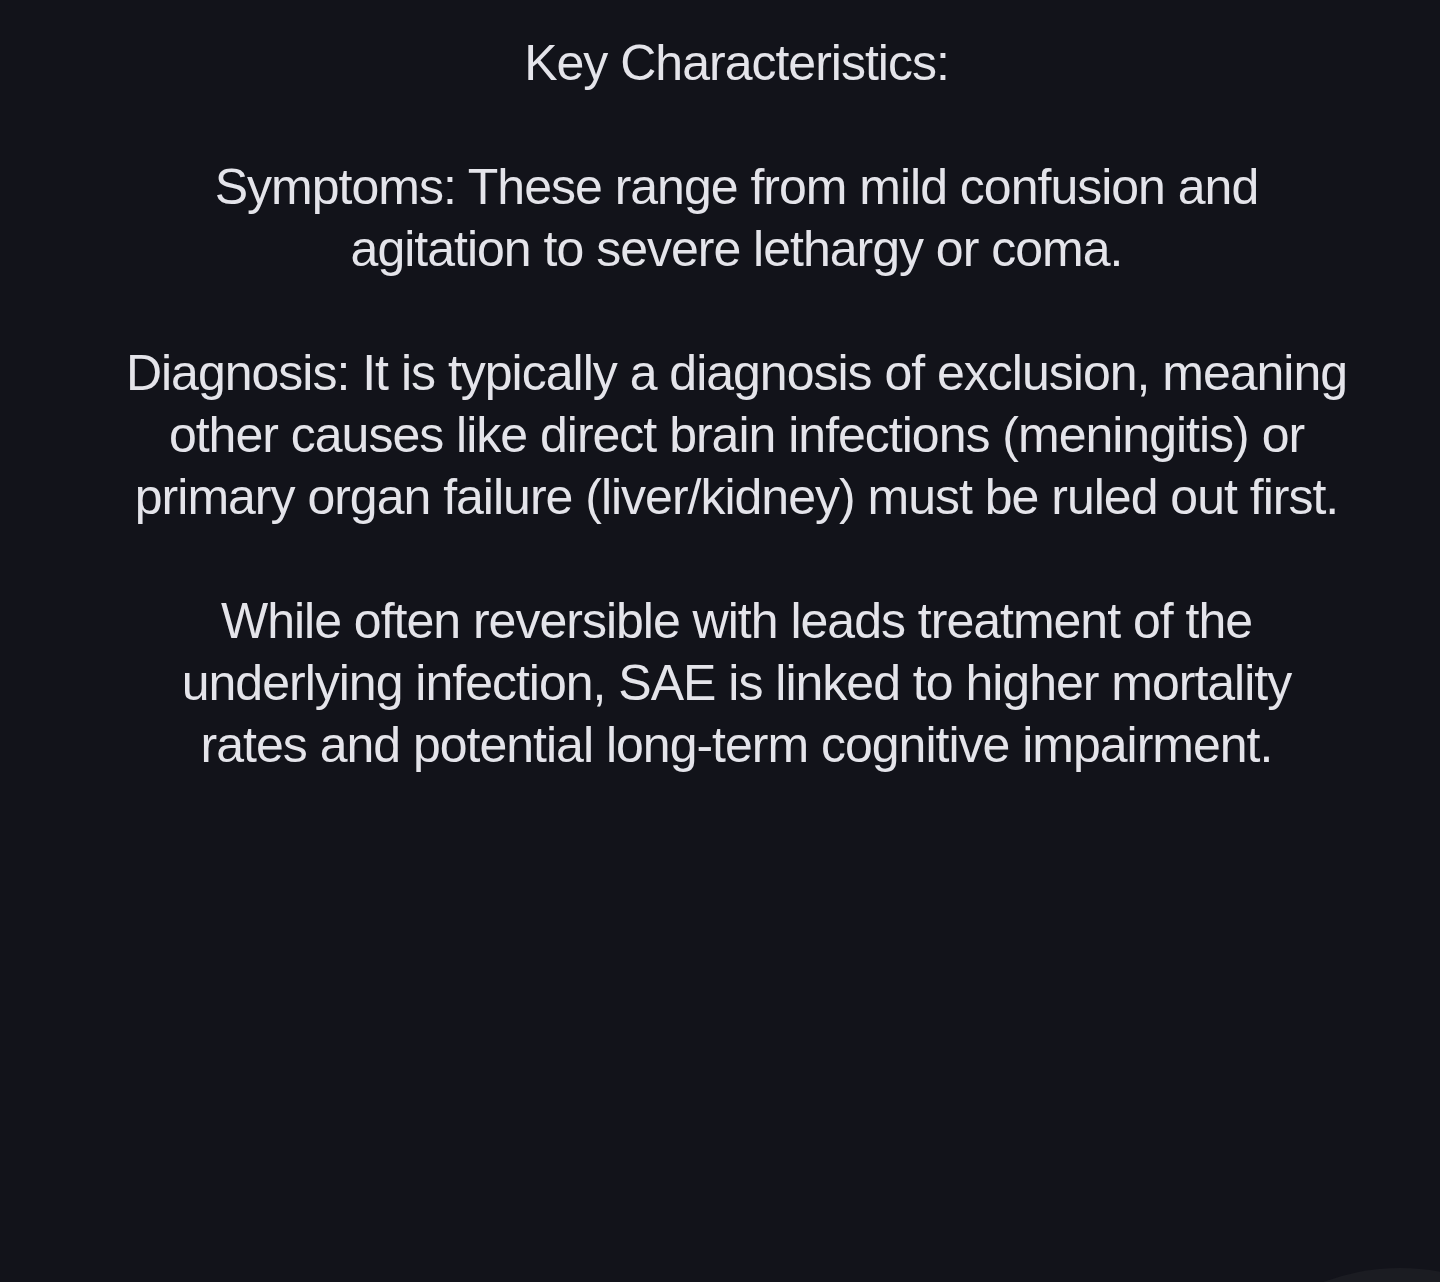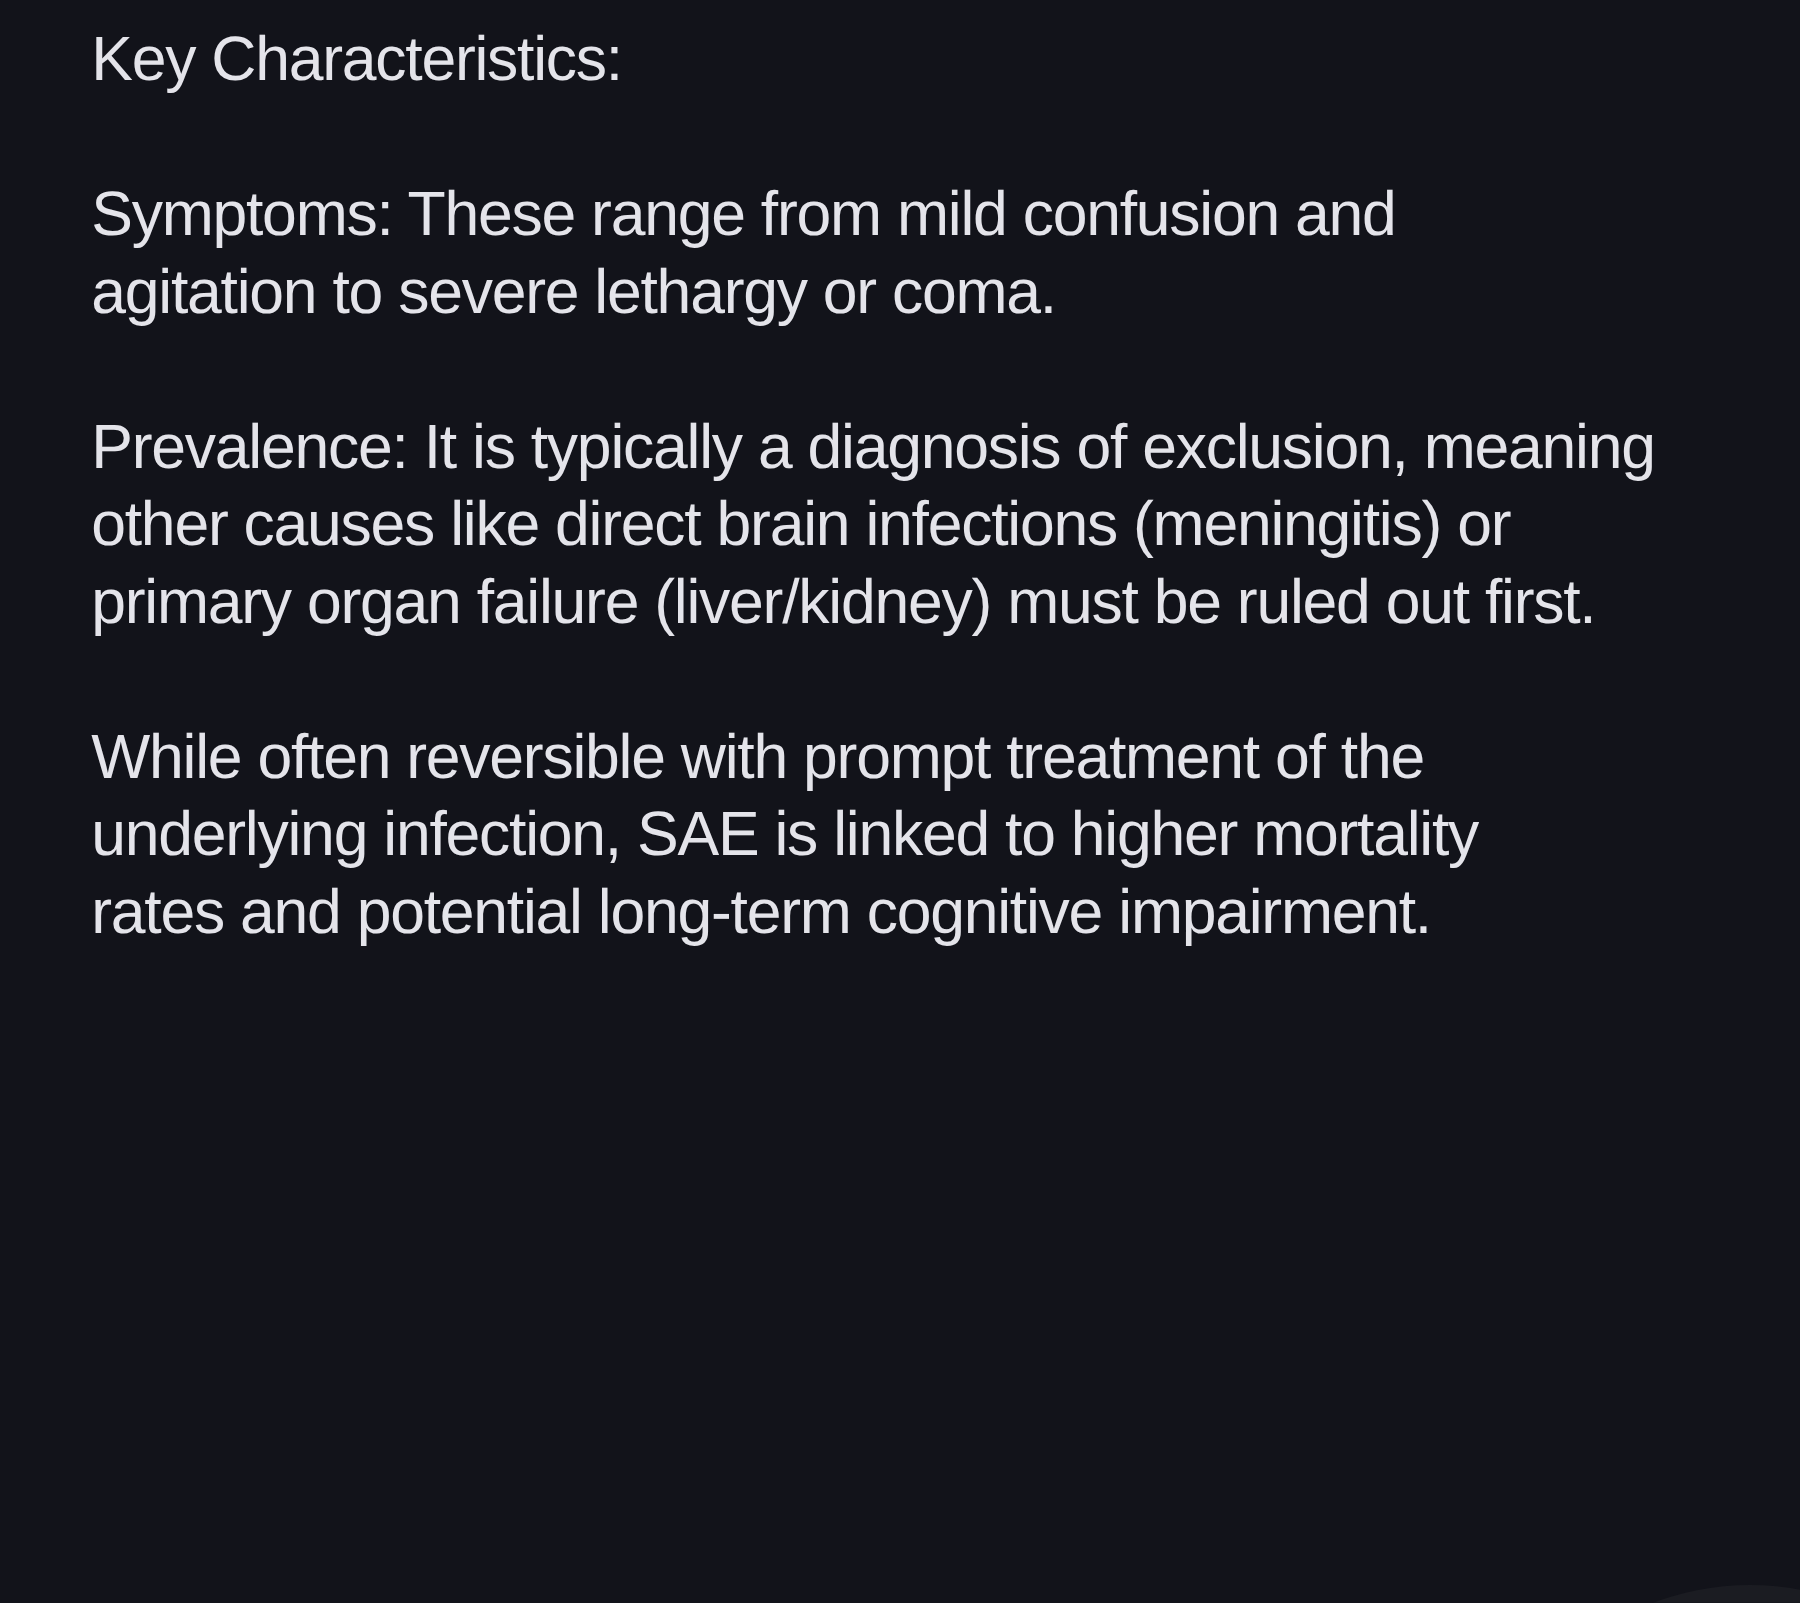--- a/index.html
+++ b/index.html
@@ -17,22 +17,23 @@
     left: 73px;
     top: 16px;
     right: 40px;
     color: #e4e4ea;
     font-size: 50px;
     line-height: 62px;
     letter-spacing: -1px;
     font-weight: 400;
   }
   .content p {
-    margin: 0;
+    margin: 16px;
     white-space: pre-line;
+    text-align: center;
   }
   .content p + p {
     margin-top: 62px;
   }
   .fab-arc {
     position: absolute;
     width: 436px;
     height: 436px;
     left: 1182px;
     top: 1268px;
@@ -40,21 +41,21 @@
     background: #1b1c22;
   }
 </style>
 </head>
 <body>
 
 <main class="content">
   <p>Key Characteristics:</p>
   <p>Symptoms: These range from mild confusion and
 agitation to severe lethargy or coma.</p>
-  <p>Prevalence: It is typically a diagnosis of exclusion, meaning
+  <p>Diagnosis: It is typically a diagnosis of exclusion, meaning
 other causes like direct brain infections (meningitis) or
 primary organ failure (liver/kidney) must be ruled out first.</p>
-  <p>While often reversible with prompt treatment of the
+  <p>While often reversible with leads treatment of the
 underlying infection, SAE is linked to higher mortality
 rates and potential long-term cognitive impairment.</p>
 </main>
 
 <div class="fab-arc"></div>
 
 </body></html>

